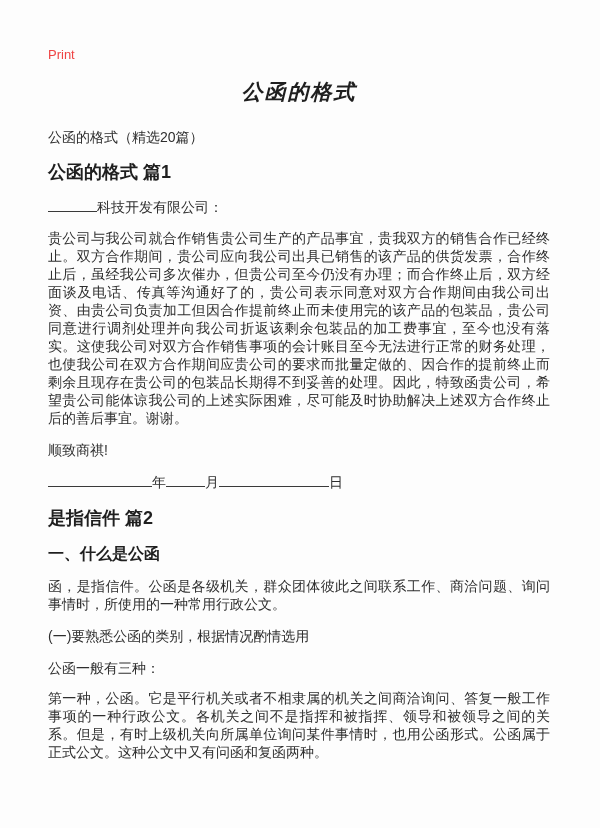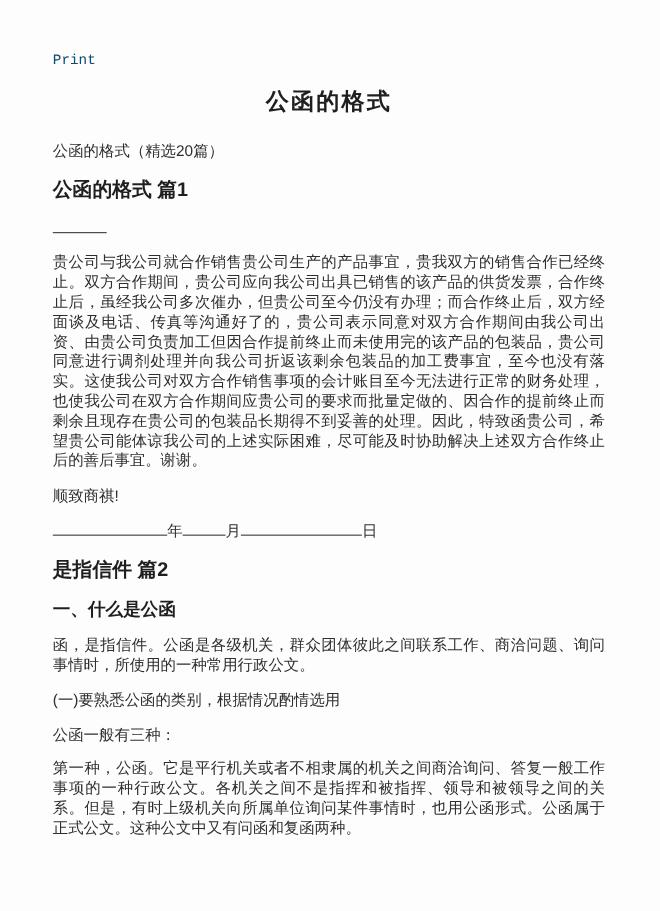--- a/index.html
+++ b/index.html
@@ -13,33 +13,34 @@
     background: #fdfdfd;
   }
   .page {
     width: 600px;
     min-height: 828px;
     padding: 45px 50px 30px 48px;
     background: #fdfdfd;
   }
   .print-link {
     display: inline-block;
-    font-family: Liberation Mono, monospace;
+    font-family: Liberation Sans, sans-serif;
     font-size: 13px;
-    color: #0c4a6e;
+    color: #ef4444;
     text-decoration: none;
     cursor: pointer;
   }
   .doc-title {
     margin-top: 15px;
     text-align: center;
     font-size: 21px;
     letter-spacing: 2px;
     font-weight: bold;
     color: #1f1f1f;
+    font-style: italic;
   }
   .subtitle {
     margin-top: 23px;
     font-size: 14px;
     font-weight: normal;
   }
   .sec-heading {
     margin-top: 13px;
     font-size: 18px;
     font-weight: bold;
@@ -85,21 +86,21 @@
 
   <a class="print-link">Print</a>
 
   <h1 class="doc-title">公函的格式</h1>
 
   <p class="subtitle">公函的格式（精选20篇）</p>
 
   <h2 class="sec-heading">公函的格式 篇1</h2>
 
   <p class="line">
-    <span class="blank w49"></span>
+    <span class="blank w49"></span><span>科技开发有限公司：</span>
   </p>
 
   <p class="para">贵公司与我公司就合作销售贵公司生产的产品事宜，贵我双方的销售合作已经终止。双方合作期间，贵公司应向我公司出具已销售的该产品的供货发票，合作终止后，虽经我公司多次催办，但贵公司至今仍没有办理；而合作终止后，双方经面谈及电话、传真等沟通好了的，贵公司表示同意对双方合作期间由我公司出资、由贵公司负责加工但因合作提前终止而未使用完的该产品的包装品，贵公司同意进行调剂处理并向我公司折返该剩余包装品的加工费事宜，至今也没有落实。这使我公司对双方合作销售事项的会计账目至今无法进行正常的财务处理，也使我公司在双方合作期间应贵公司的要求而批量定做的、因合作的提前终止而剩余且现存在贵公司的包装品长期得不到妥善的处理。因此，特致函贵公司，希望贵公司能体谅我公司的上述实际困难，尽可能及时协助解决上述双方合作终止后的善后事宜。谢谢。</p>
 
   <p class="para mt14">顺致商祺!</p>
 
 
   <p class="line">
     <span class="blank w105"></span><span>年</span><span class="blank w40"></span><span>月</span><span class="blank w110"></span><span>日</span>
   </p>

